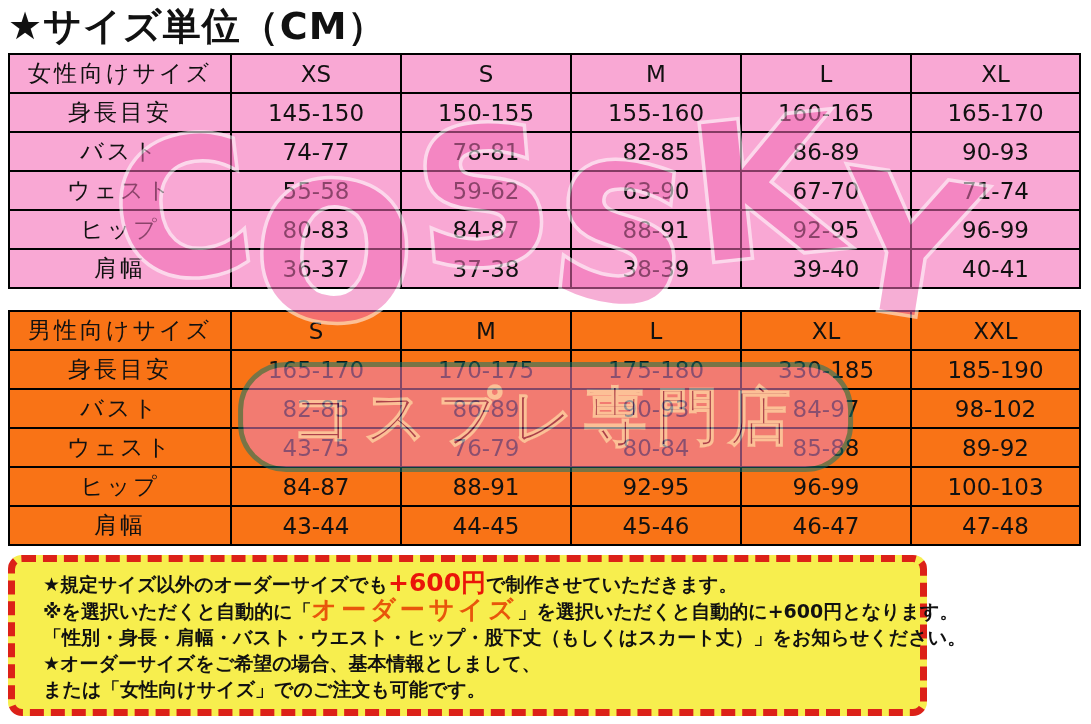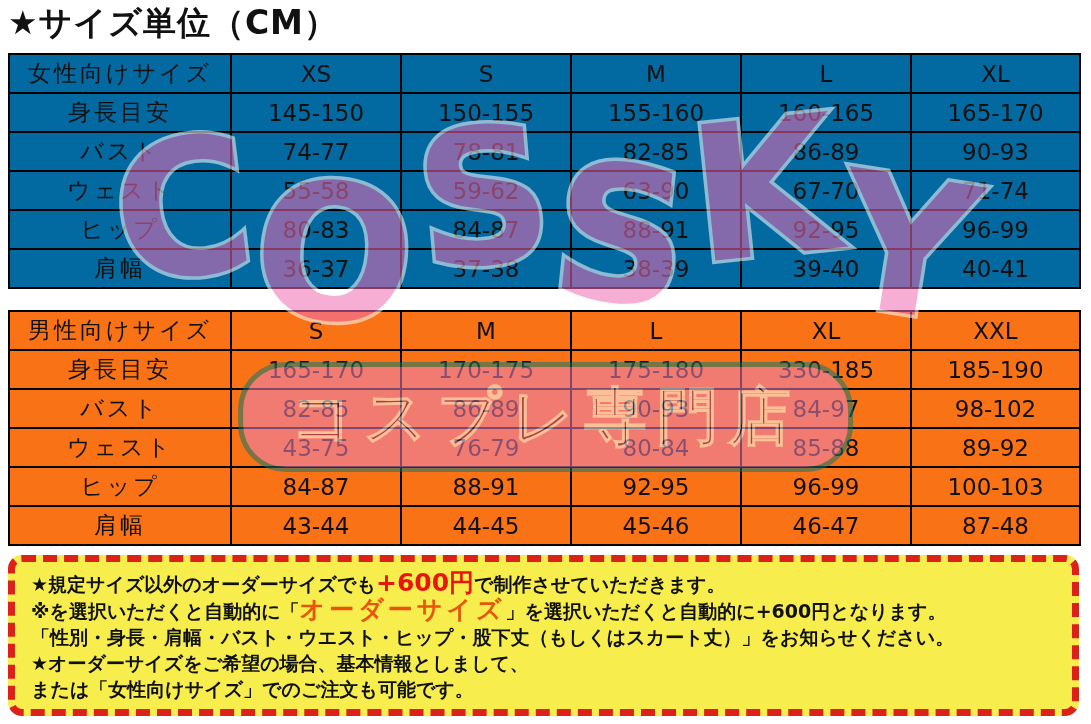--- a/index.html
+++ b/index.html
@@ -3,32 +3,32 @@
 <meta charset="utf-8">
 <style>
   html,body { margin:0; padding:0; background:#fff; }
   .page {
     position:relative; width:1091px; height:724px; overflow:hidden;
     background:#fff; font-family:"DejaVu Sans","Liberation Sans",sans-serif;
     color:#111;
   }
   .title {
     position:absolute; left:8px; top:1px;
-    font-size:33px; font-weight:bold; letter-spacing:1px;
+    font-size:38px; font-weight:bold; letter-spacing:1px;
   }
   table.size-table {
     position:absolute; left:8px; width:1071px;
     border-collapse:collapse; table-layout:fixed; text-align:center;
   }
   table.size-table td {
     border:2px solid #000; height:37px; padding:0;
     font-size:23px; overflow:hidden; white-space:nowrap;
   }
   table.women { top:53px; }
-  table.women td { background:#0369a1; }
+  table.women td { background:#f9a8d4; }
   table.men { top:310px; }
   table.men td { background:#f97316; }
   td.rowlabel { letter-spacing:3px; }
   
   .watermark {
     position:absolute; left:0; top:100px; width:1091px; height:440px;
     z-index:5; pointer-events:none; opacity:0.55; text-align:center;
   }
   .wm-word {
     position:absolute; left:0; top:-10px; width:100%;
@@ -47,24 +47,24 @@
   .wm-word span:nth-child(5){ transform:translateY(6px) rotate(-6deg); }
   .wm-word span:nth-child(6){ transform:translateY(64px) rotate(9deg); }
   .wm-badge {
     position:absolute; left:50%; top:262px; transform:translateX(-50%);
     background:#ee82bc; border:5px solid #0f766e; border-radius:48px;
     padding:8px 48px; font-size:62px; font-weight:bold; letter-spacing:10px;
     color:#701a75; -webkit-text-stroke:1px #fff; white-space:nowrap;
   }
   
   .note {
-    position:absolute; left:8px; top:555px; width:1071px; height:161px;
+    position:absolute; left:8px; top:555px; width:919px; height:161px;
     box-sizing:border-box; background:#f7ee4e;
     border:7px dashed #dc2118; border-radius:14px;
-    padding:8px 16px 0 16px; z-index:2;
+    padding:8px 16px 0 28px; z-index:2;
   }
   .note-line { font-size:19px; line-height:26px; font-weight:bold; white-space:nowrap; }
   .hl-600 { color:#ea1509; font-size:25px; font-weight:bold; }
   .hl-order { color:#e8560b; font-size:25px; font-weight:bold; letter-spacing:4px; }
 </style>
 </head>
 <body>
 
 <div class="page">
 
@@ -180,21 +180,21 @@
       <td>92-95</td>
       <td>96-99</td>
       <td>100-103</td>
     </tr>
     <tr>
       <td class="rowlabel">肩幅</td>
       <td>43-44</td>
       <td>44-45</td>
       <td>45-46</td>
       <td>46-47</td>
-      <td>87-48</td>
+      <td>47-48</td>
     </tr>
   </tbody>
     </table>
 
   <div class="watermark">
     <div class="wm-word">
       <span>C</span><span>O</span><span>S</span><span>S</span><span>K</span><span>Y</span>
     </div>
     <div class="wm-badge">コスプレ専門店</div>
   </div>

